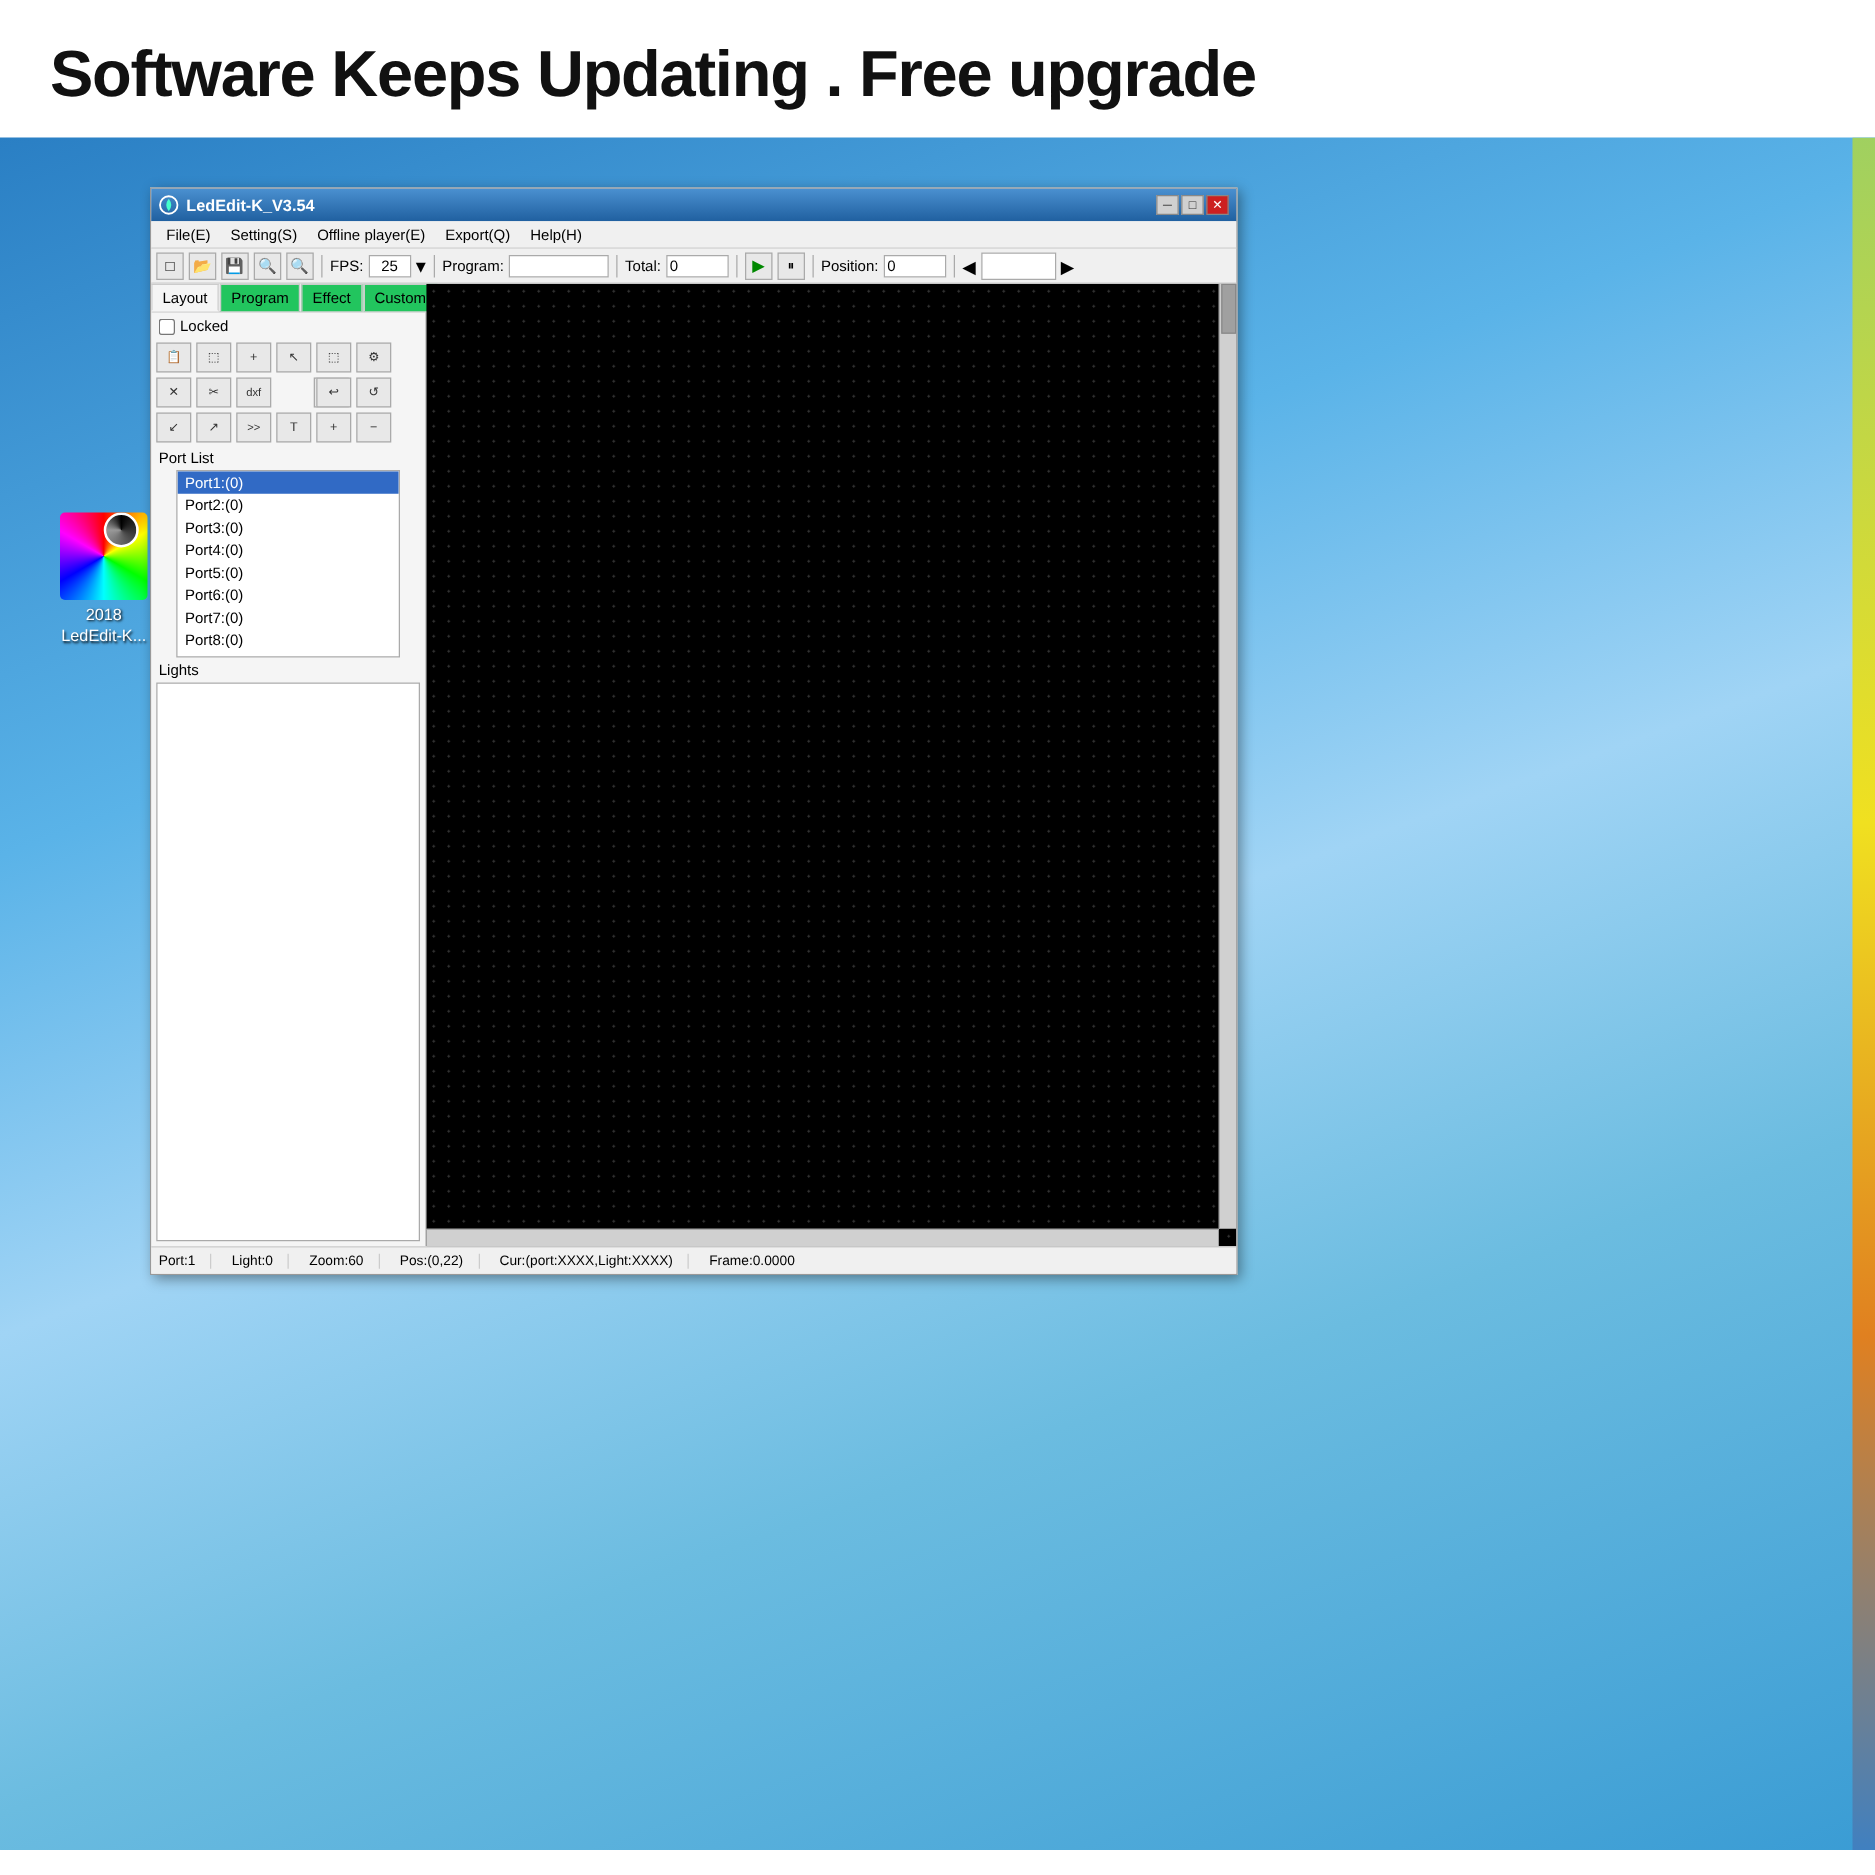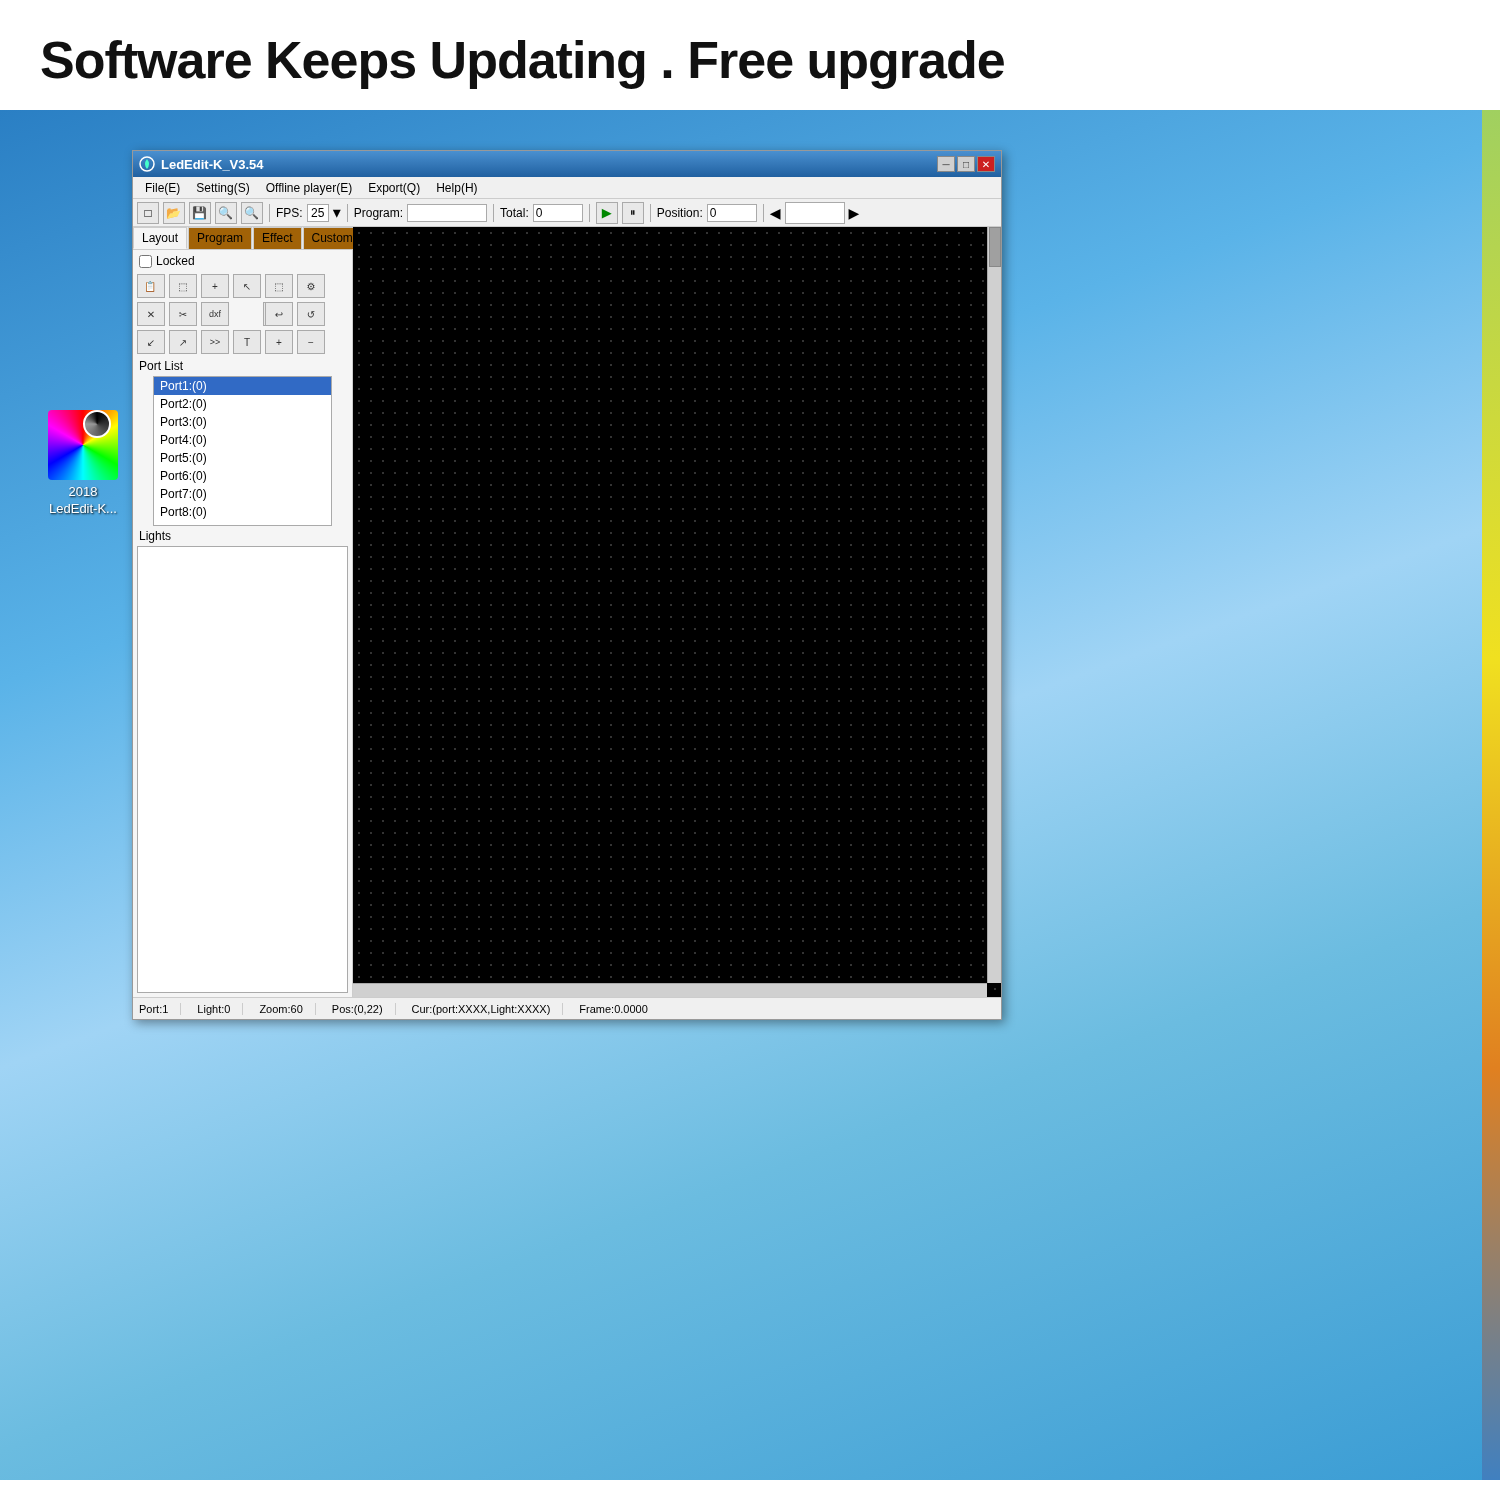--- a/index.html
+++ b/index.html
@@ -60,21 +60,21 @@
       right: 0;
       top: 0;
       width: 18px;
       height: 100%;
       background: linear-gradient(180deg, #a0d060 0%, #f0e020 40%, #e08020 70%, #4080c0 100%);
     }
 
     
     .app-window {
       position: absolute;
-      left: 132px;
+      left: 120px;
       top: 40px;
       width: 870px;
       height: 870px;
       background: #f0f0f0;
       border: 1px solid #999;
       box-shadow: 3px 3px 10px rgba(0,0,0,0.4);
       display: flex;
       flex-direction: column;
     }
 
@@ -154,21 +154,21 @@
       align-items: center;
       justify-content: center;
       font-size: 12px;
       cursor: pointer;
     }
     .toolbar-label {
       font-size: 12px;
       color: #000;
     }
     .toolbar-input {
-      width: 22px;
+      width: 34px;
       height: 18px;
       border: 1px solid #aaa;
       background: #fff;
       font-size: 12px;
       text-align: center;
       padding: 0 2px;
     }
     .toolbar-sep {
       width: 1px;
       height: 18px;
@@ -245,21 +245,21 @@
       display: flex;
       background: #e8e8e8;
       border-bottom: 1px solid #ccc;
       flex-shrink: 0;
     }
     .tab {
       padding: 3px 8px;
       font-size: 12px;
       border: 1px solid #ccc;
       border-bottom: none;
-      background: #a16207;
+      background: #22c55e;
       cursor: pointer;
       margin-right: 1px;
     }
     .tab.active {
       background: #f5f5f5;
       border-bottom: 1px solid #f5f5f5;
     }
     .tab-arrow {
       padding: 3px 4px;
       font-size: 12px;

